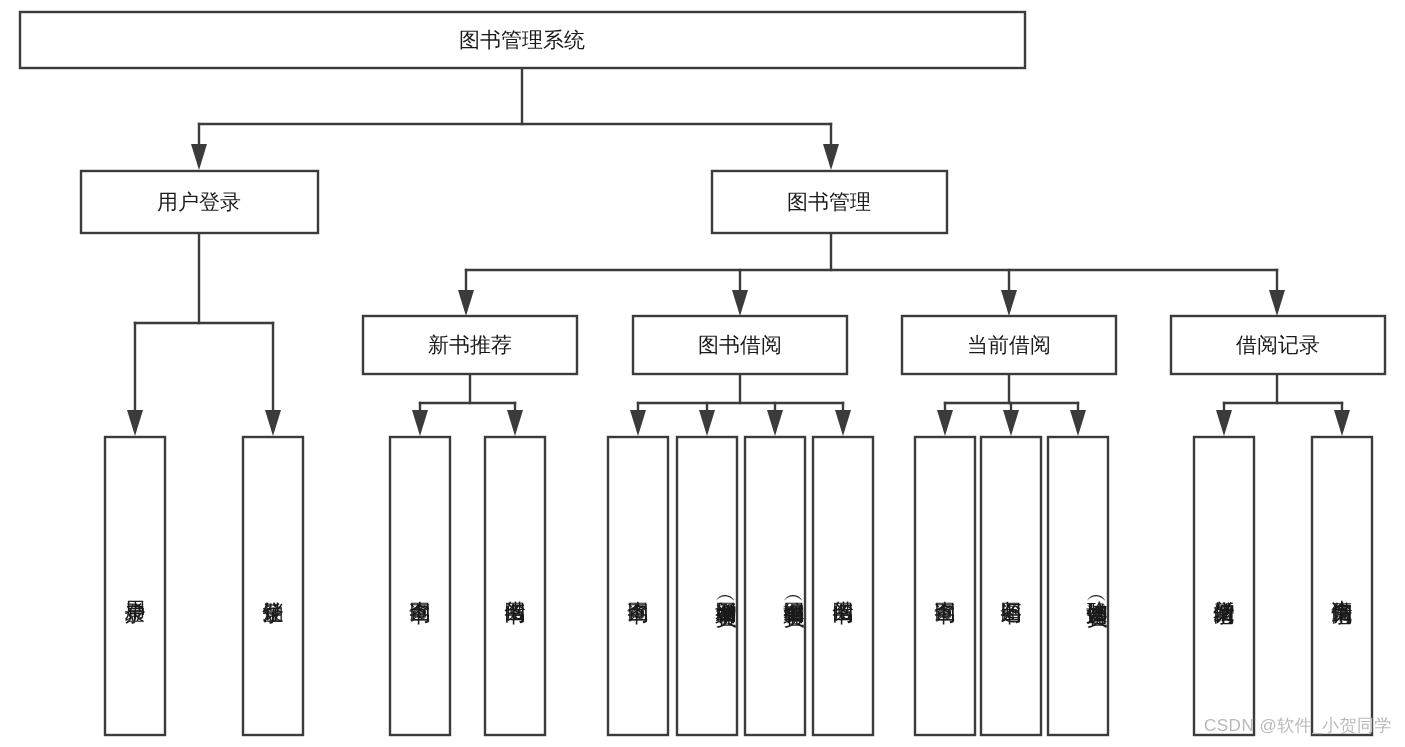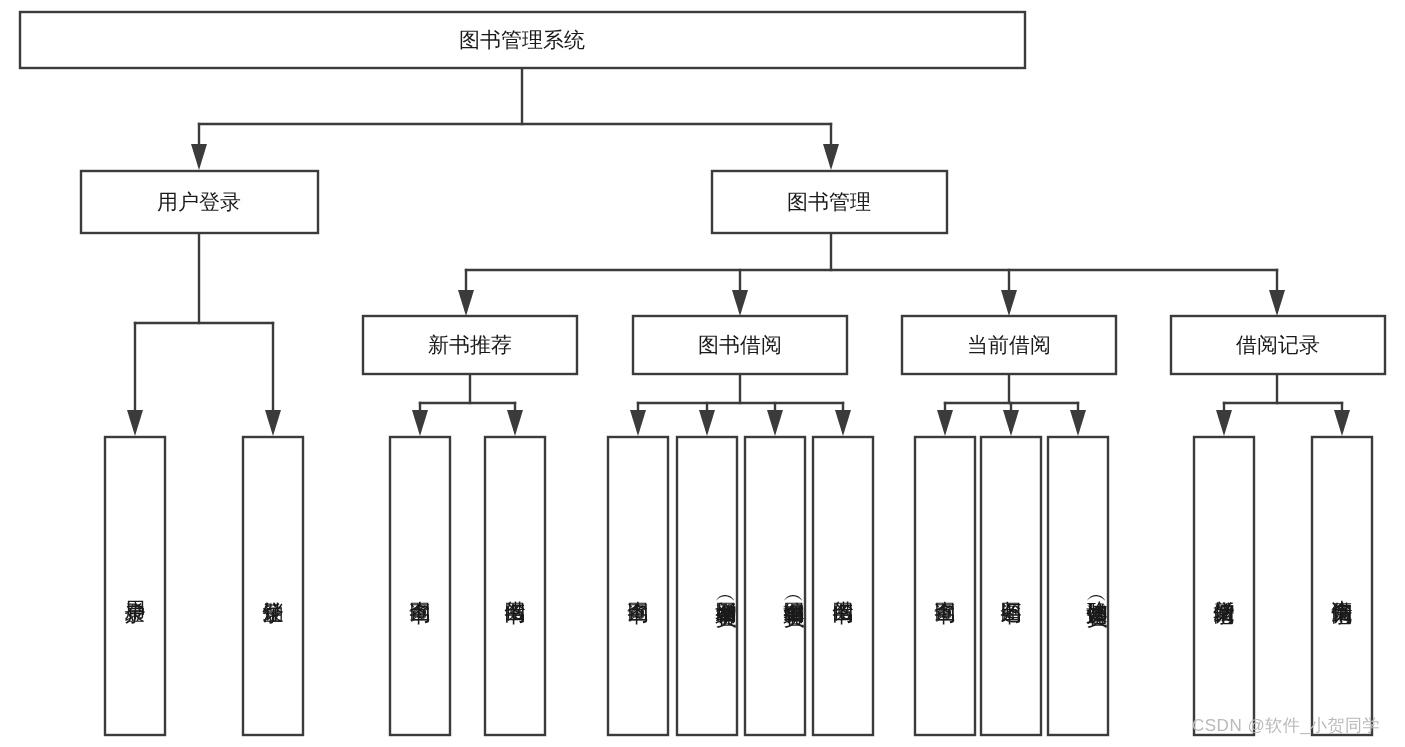--- a/index.html
+++ b/index.html
@@ -69,20 +69,21 @@
   }
   .watermark {
     position: absolute;
     font-family: "Liberation Sans", "DejaVu Sans", sans-serif;
     font-size: 17px;
     color: #b9b9b9;
     white-space: nowrap;
     left: 1192px;
     top: 714px;
     letter-spacing: 0.5px;
+    padding-left: 12px;
   }
 </style>
 </head>
 <body>
 
 <div id="diagram-root">
 
   <svg id="diagram-svg" viewBox="0 0 1405 747">
 
     <g>

